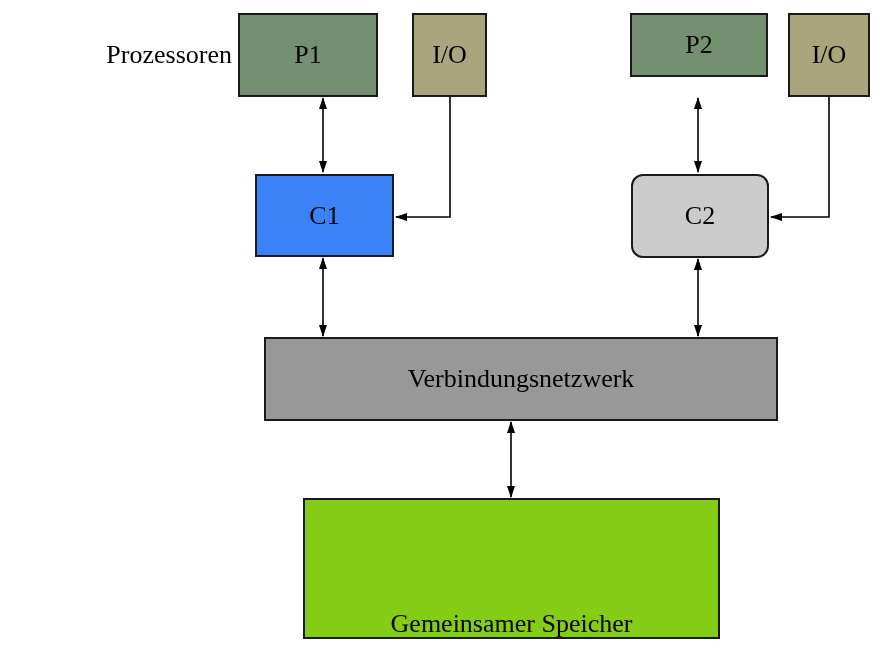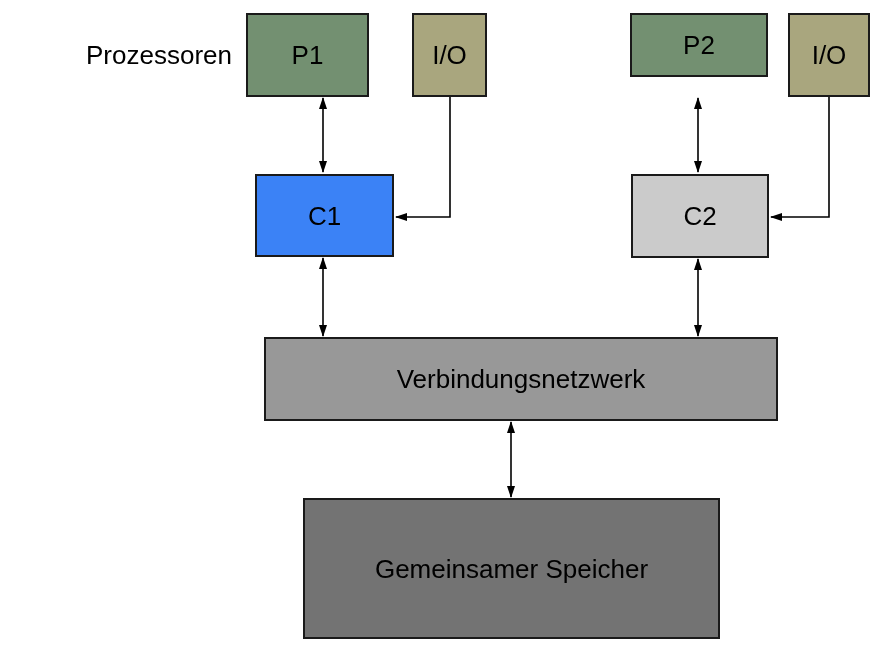--- a/index.html
+++ b/index.html
@@ -5,21 +5,21 @@
   html, body {
     margin: 0;
     padding: 0;
     background: #ffffff;
   }
   .diagram {
     position: relative;
     width: 889px;
     height: 664px;
     background: #ffffff;
-    font-family: Liberation Sans, sans-serif;
+    font-family: Liberation Serif, serif;
     color: #000000;
     overflow: hidden;
   }
   .arrow-layer {
     position: absolute;
     left: 0;
     top: 0;
     width: 889px;
     height: 664px;
     pointer-events: none;
@@ -30,21 +30,21 @@
     border: 2px solid #1a1a1a;
     display: flex;
     align-items: center;
     justify-content: center;
     font-size: 26px;
     line-height: 1;
     color: #000000;
     white-space: nowrap;
   }
   
-  #box-p1  { left: 246px; top: 13px;  width: 123px; height: 84px; }
+  #box-p1  { left: 238px; top: 13px;  width: 140px; height: 84px; }
   #box-io1 { left: 412px; top: 13px;  width: 75px;  height: 84px; }
   #box-p2  { left: 630px; top: 13px;  width: 138px; height: 64px; }
   #box-io2 { left: 788px; top: 13px;  width: 82px;  height: 84px; }
   
   #box-c1  { left: 255px; top: 174px; width: 139px; height: 83px; }
   #box-c2  { left: 631px; top: 174px; width: 138px; height: 84px; }
   
   #box-network { left: 254px; top: 337px; width: 514px; height: 84px; margin-left: 10px; }
   #box-memory  { left: 303px; top: 498px; width: 417px; height: 141px; }
 
@@ -98,25 +98,25 @@
   </div>
 
   <div class="box" id="box-io2" style="background: rgb(169, 166, 126);">
     <span>I/O</span>
   </div>
 
   <div class="box" id="box-c1" style="background: #3b82f6;">
     <span>C1</span>
   </div>
 
-  <div class="box" id="box-c2" style="background: rgb(203, 203, 203);">
+  <div class="box" id="box-c2" style="background: rgb(203, 203, 203); border-radius: 12px;">
     <span>C2</span>
   </div>
 
   <div class="box" id="box-network" style="background: rgb(152, 152, 152);">
     <span>Verbindungsnetzwerk</span>
   </div>
 
-  <div class="box" id="box-memory" style="background: #737373;">
+  <div class="box" id="box-memory" style="background: #84cc16; align-items: flex-end;">
     <span>Gemeinsamer Speicher</span>
   </div>
 
 </div>
 
 </body></html>

